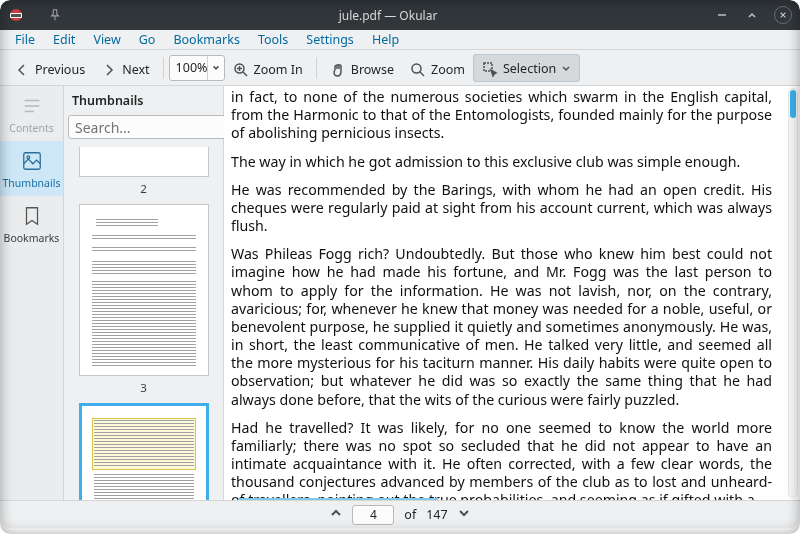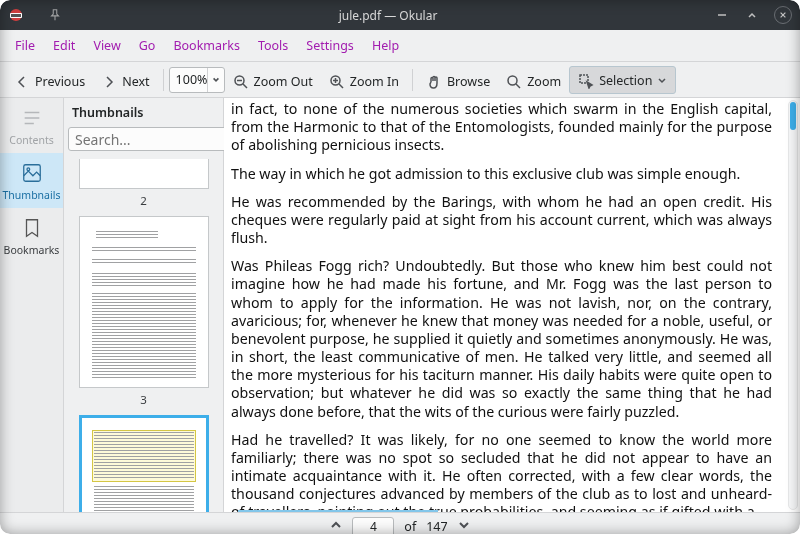--- a/index.html
+++ b/index.html
@@ -11,21 +11,21 @@
   .titlebar .appicon { width: 16px; height: 16px; margin-right: 6px; }
   .titlebar .pin { width: 14px; height: 14px; margin-left: 2px; opacity: .8; }
   .titlebar .title { flex: 1; text-align: center; }
   .titlebar .winbtns { display: flex; gap: 14px; align-items: center; }
   .titlebar .winbtn { width: 16px; height: 16px; display: flex; align-items: center; justify-content: center; }
   .titlebar .winbtn.close { border: 1px solid #6a6e73; border-radius: 50%; width: 18px; height: 18px; }
   .winbtn svg { width: 10px; height: 10px; stroke: #c0c0c0; stroke-width: 1.5; fill: none; }
   .winbtn.close svg { width: 8px; height: 8px; }
 
   
-  .menubar { height: 32px; background: #eff0f1; border-bottom: 1px solid #d4d5d7; display: flex; align-items: center; padding: 0 6px; font-size: 12.5px; color: #a21caf; }
+  .menubar { height: 20px; background: #eff0f1; border-bottom: 1px solid #d4d5d7; display: flex; align-items: center; padding: 0 6px; font-size: 12.5px; color: #0369a1; }
   .menubar .menuitem { padding: 3px 9px; border-radius: 3px; }
 
   
   .toolbar { height: 36px; background: #eff0f1; border-bottom: 1px solid #d4d5d7; display: flex; align-items: center; padding: 0 6px; font-size: 12.5px; color: #232627; gap: 0; }
   .tb-btn { display: flex; align-items: flex-end; gap: 5px; padding: 4px 8px; height: 28px; border-radius: 3px; }
   .tb-btn.sel { background: #d7d8da; border: 1px solid #b7c6cf; }
   .tb-sep { width: 1px; height: 22px; background: #d0d1d3; margin: 0 5px; }
   .tb-icon { width: 16px; height: 16px; display: inline-flex; align-items: center; justify-content: center; }
   .tb-icon svg { width: 16px; height: 16px; stroke: #4e5155; stroke-width: 1.5; fill: none; }
   .zoom-field { width: 56px; height: 26px; border: 1px solid #b8bbbd; border-radius: 3px; background: #fcfcfc; display: flex; align-items: center; justify-content: space-between; padding: 0 0 0 6px; font-size: 12.5px; }
@@ -142,29 +142,20 @@
     <span class="chev">
         <svg viewBox="0 0 10 10">
           <path d="M2 3l3 3 3-3"></path>
         </svg>
       </span>
   </div>
   <div class="tb-btn">
     <span class="tb-icon">
         <svg viewBox="0 0 16 16">
           <circle cx="6.5" cy="6.5" r="4.5"></circle>
-          <path d="M10 10l4 4M4 6.5h5"></path>
-        </svg>
-      </span>
-    <span>Zoom Out</span>
-  </div>
-  <div class="tb-btn">
-    <span class="tb-icon">
-        <svg viewBox="0 0 16 16">
-          <circle cx="6.5" cy="6.5" r="4.5"></circle>
           <path d="M10 10l4 4M4 6.5h5M6.5 4v5"></path>
         </svg>
       </span>
     <span>Zoom In</span>
   </div>
   <div class="tb-sep"></div>
   <div class="tb-btn">
     <span class="tb-icon">
         <svg viewBox="0 0 16 16">
           <path d="M5 8V4.5a1 1 0 012 0V7m0-3.5a1 1 0 012 0V7m0-3a1 1 0 012 0V9c0 3-1 5-3.5 5S4 12 4 10l1-2"></path>

